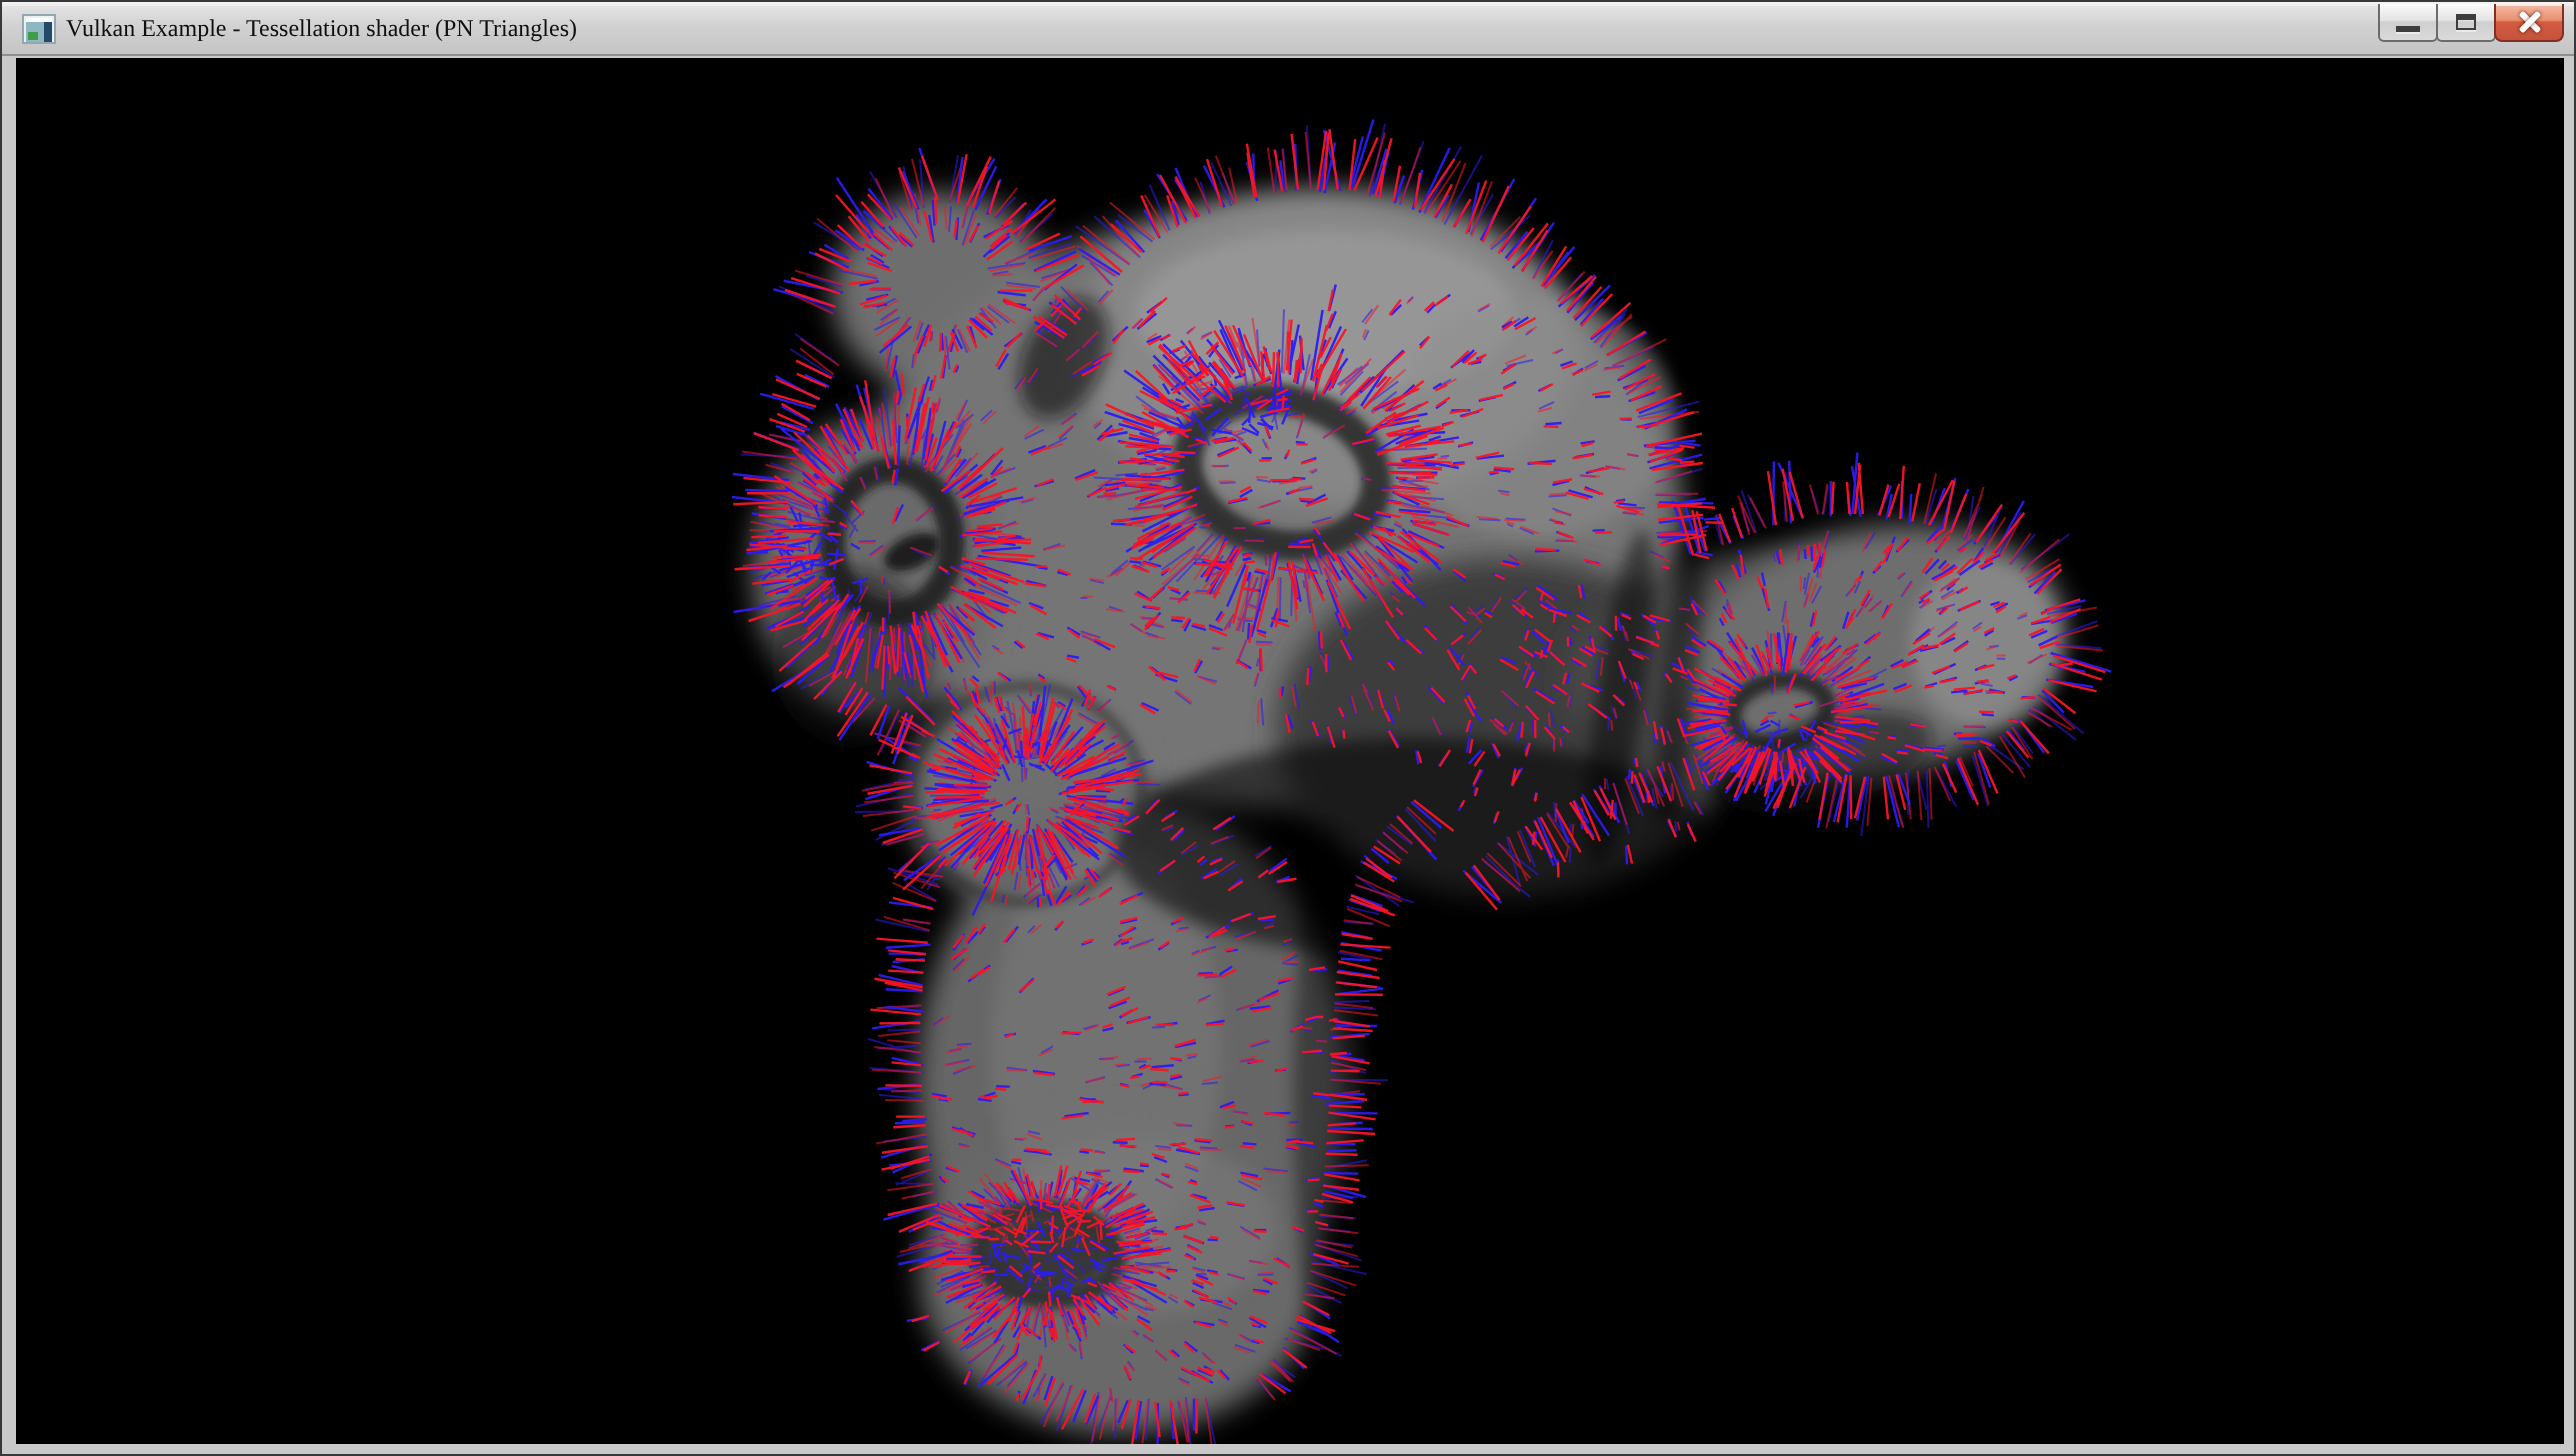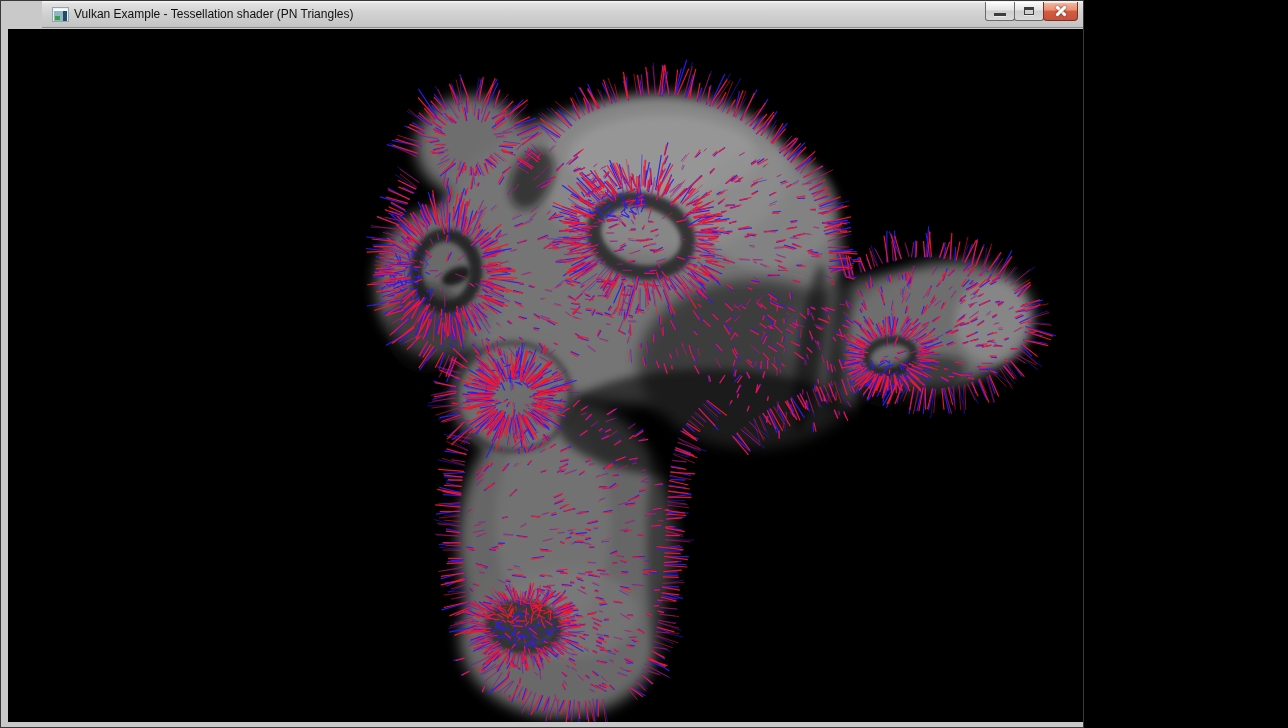--- a/index.html
+++ b/index.html
@@ -1,22 +1,21 @@
 <!DOCTYPE html>
 <html><head>
 <meta charset="utf-8">
 <style>
   html,body{margin:0;padding:0;background:#000;}
   *{box-sizing:border-box;}
   .window{
-    position:relative;width:1084px;height:728px;
+    position:relative;width:1288px;height:728px;
     background:#c9c9c9;border:1px solid #383838;
-    font-family:Liberation Sans, sans-serif;
+    font-family:Liberation Serif, serif;
     overflow:hidden;
-    padding-left:41px;
   }
   .titlebar{
     position:relative;height:27px;
     background:linear-gradient(#e6e6e6,#d2d2d2 45%,#c4c4c4);
     border-bottom:1px solid #8e8e8e;
     box-shadow:inset 0 1px 0 #f2f2f2, inset 0 2px 0 rgba(255,255,255,.35);
   }
   .app-icon{
     position:absolute;left:10px;top:6px;width:17px;height:15px;
     background:#e9f0f2;border:1px solid #93a7b0;

